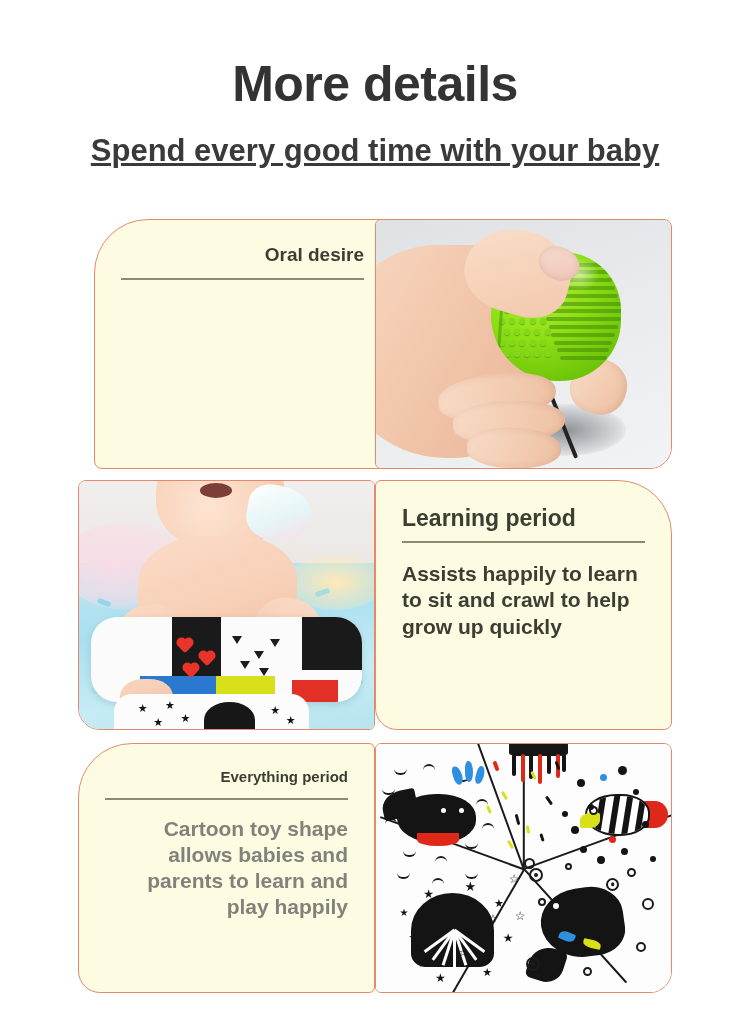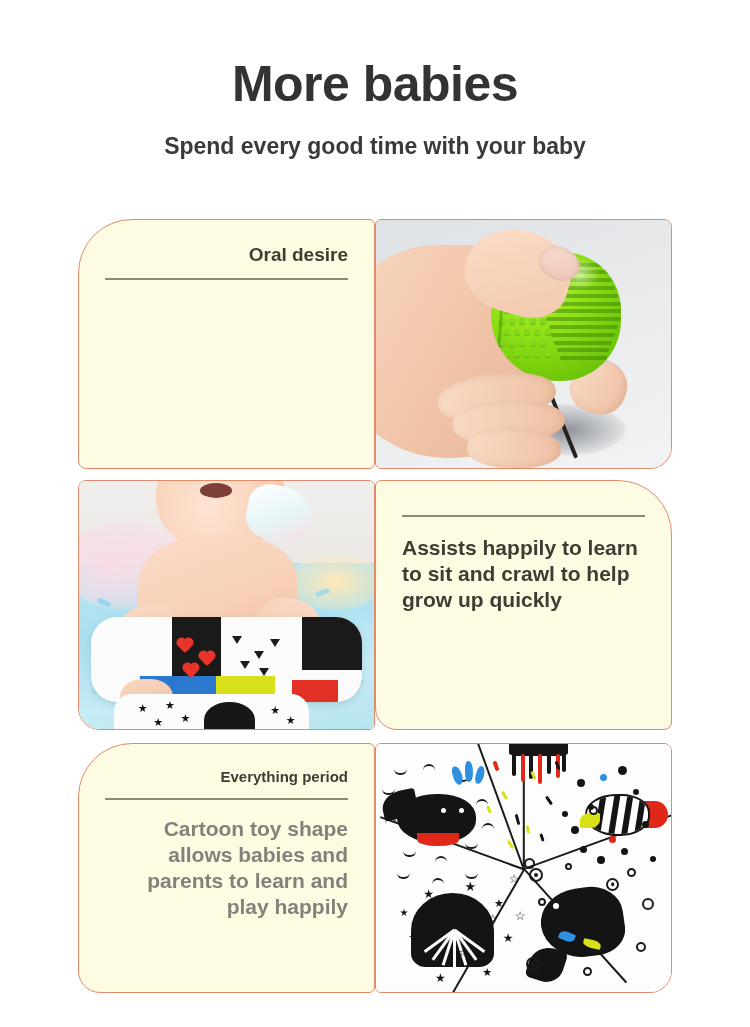--- a/index.html
+++ b/index.html
@@ -25,23 +25,24 @@
   .title {
     font-size: 50px;
     font-weight: bold;
     color: #333333;
     letter-spacing: -0.5px;
     line-height: 1.05;
   }
 
   .subtitle {
     margin-top: 22px;
-    font-size: 23px;
+    font-size: 31px;
     font-weight: bold;
     color: #3a3a3a;
+    text-decoration: underline;
   }
 
   
   .row {
     position: absolute;
     left: 78px;
     width: 594px;
     height: 250px;
   }
   #row1 { top: 219px; }
@@ -51,21 +52,21 @@
   .panel { position: absolute; top: 0; height: 250px; overflow: hidden; }
 
   
   .card {
     background: #fdfce3;
     border: 1.6px solid #e38a6a;
     padding: 24px 26px 22px 26px;
     display: flex;
     flex-direction: column;
   }
-  .card-r1 { left: 0;   width: 297px; border-radius: 54px 6px 6px 8px; }
+  .card-r1 { left: 16px;   width: 297px; border-radius: 54px 6px 6px 8px; }
   .card-r2 { left: 297px; width: 297px; border-radius: 6px 54px 8px 22px; }
   .card-r3 { left: 0;   width: 297px; border-radius: 54px 6px 6px 22px; }
 
   .card-head {
     font-weight: bold;
     color: #3d3d33;
     line-height: 1.15;
   }
   .head-lg { font-size: 19px; }
   .head-xl { font-size: 23px; }
@@ -427,21 +428,21 @@
   .p3-star-o { position: absolute; color: #141414; line-height: 1; }
   .p3-dot { position: absolute; border-radius: 50%; }
   .p3-conf { position: absolute; border-radius: 3px; }
 </style>
 </head>
 <body>
 
 <div id="page">
 
   <div class="header">
-    <div class="title">More babies</div>
+    <div class="title">More details</div>
     <div class="subtitle">Spend every good time with your baby</div>
   </div>
 
   <div class="row" id="row1">
 
     <div class="panel card card-r1">
       <div class="card-head head-lg ta-right">Oral desire</div>
       <div class="divider"></div>
     </div>
 
@@ -572,20 +573,21 @@
               <div class="p2-star" style="left:34%;top:46%">★</div>
               <div class="p2-star" style="left:80%;top:26%">★</div>
               <div class="p2-star" style="left:88%;top:52%">★</div>
               <div class="p2-star" style="left:20%;top:58%">★</div>
             </div>
         </div>
       </div>
     </div>
 
     <div class="panel card card-r2">
+      <div class="card-head head-xl ta-left">Learning period</div>
       <div class="divider divider-r2"></div>
       <div class="card-body body-r2">Assists happily to learn to sit and crawl to help grow up quickly</div>
     </div>
   </div>
 
   <div class="row" id="row3">
 
     <div class="panel card card-r3">
       <div class="card-head head-sm ta-right">Everything period</div>
       <div class="divider divider-r3"></div>

